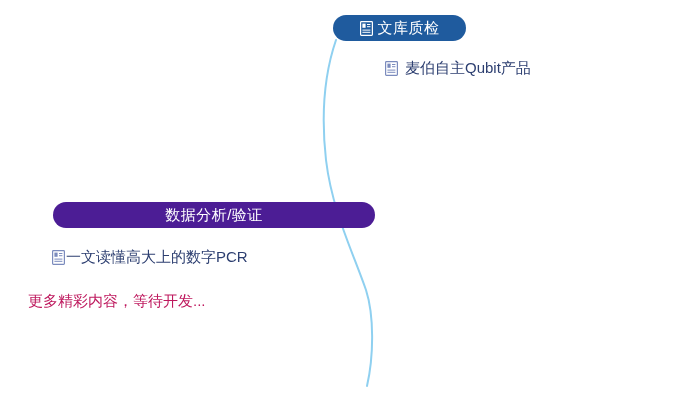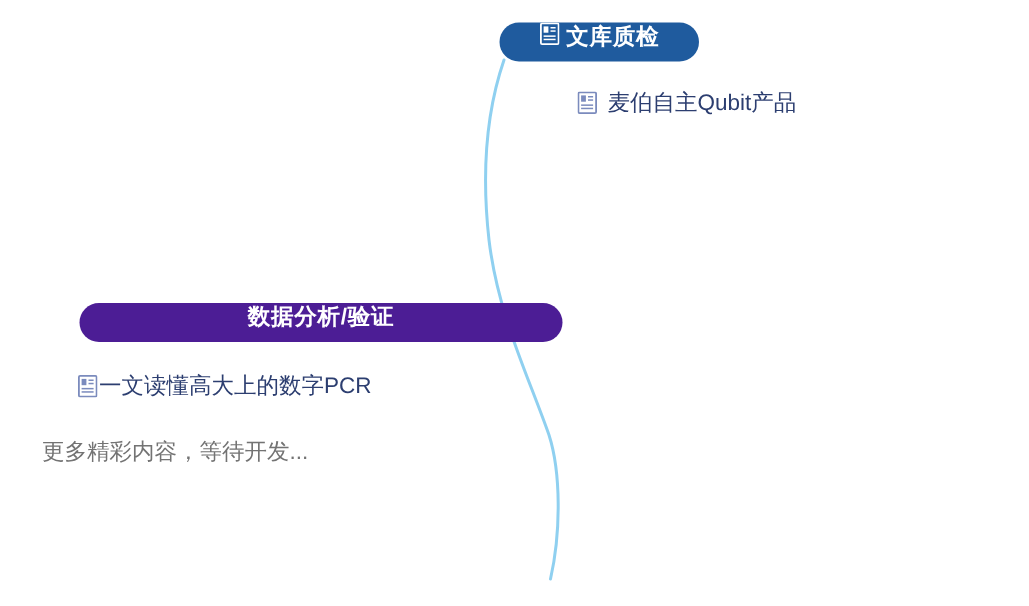--- a/index.html
+++ b/index.html
@@ -28,26 +28,26 @@
     top: 0;
     width: 686px;
     height: 404px;
     pointer-events: none;
   }
 
   
   .badge {
     position: absolute;
     display: flex;
-    align-items: flex-start;
+    align-items: center;
     justify-content: center;
     box-sizing: border-box;
     border-radius: 999px;
     color: #ffffff;
-    font-weight: bold;
+    font-weight: normal;
     letter-spacing: 0.5px;
     white-space: nowrap;
   }
 
   .badge-blue {
     left: 333px;
     top: 15px;
     width: 133px;
     height: 26px;
     background: #1f5b9e;
@@ -102,21 +102,21 @@
   .item-pcr {
     left: 28px;
     top: 248px;
     padding-left: 24px;
   }
 
   .note {
     position: absolute;
     left: 28px;
     top: 292px;
-    color: #737373;
+    color: #be185d;
     font-size: 15px;
     white-space: nowrap;
   }
 </style>
 </head>
 <body>
 
 <div id="canvas">
 
   <svg class="connector" viewBox="0 0 686 404" xmlns="http://www.w3.org/2000/svg">

